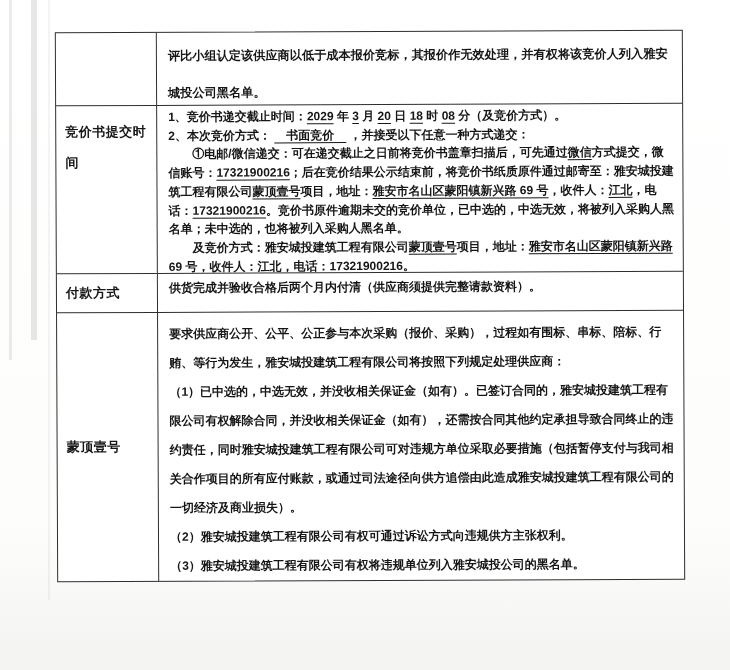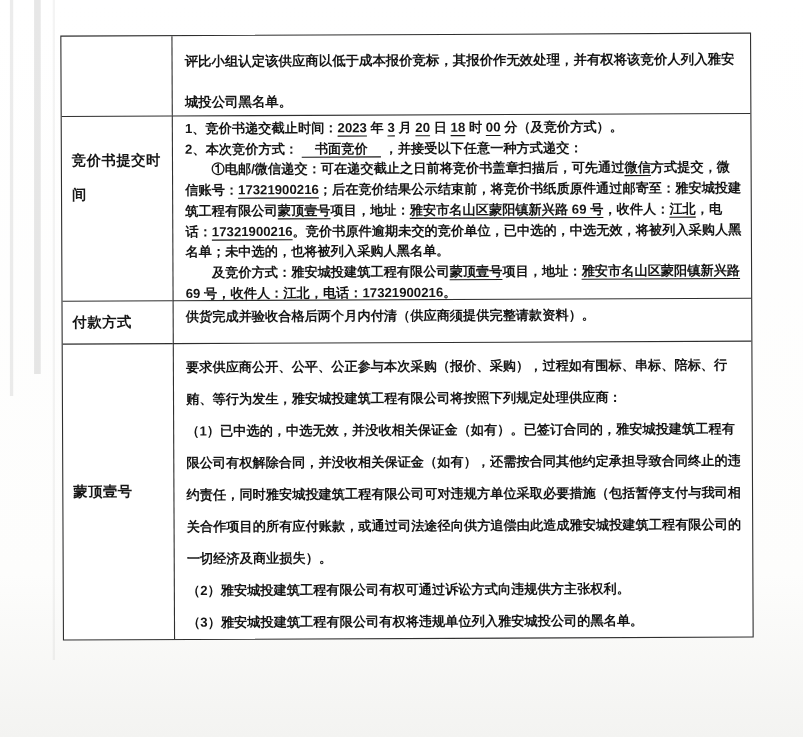--- a/index.html
+++ b/index.html
@@ -23,21 +23,21 @@
     background:#ffffff;
     transform:rotate(-0.25deg);
     box-sizing:border-box;
     font-weight:700;
   }
   .cell{box-sizing:border-box;overflow:hidden;}
   .bt{border-top:1.6px solid #2f2f2f;}
   .bl{border-left:1.6px solid #2f2f2f;}
 
   .head{font-size:13px;letter-spacing:.5px;padding:0 4px 0 9px;}
-  .head-sub{padding-top:24px;}
+  .head-sub{padding-top:10px;}
   .head-sub .hline{line-height:31px;}
   .head-center{display:flex;align-items:center;}
 
   .body{font-size:12px;padding:0 8px 0 11px;}
   .para{margin:0;}
   .para.indent{text-indent:2em;}
   .u{text-decoration:underline;text-underline-offset:3px;text-decoration-thickness:1px;}
 
   .note-body{line-height:37px;padding-top:5px;font-size:12.2px;}
   .submission-body{line-height:18.7px;padding-top:2px;}
@@ -55,21 +55,21 @@
 
   <div class="cell head"></div>
   <div class="cell body bl note-body">
       <p class="para"><span>评比小组认定该供应商以低于成本报价竞标，其报价作无效处理，并有权将该竞价人列入雅安城投公司黑名单。</span></p>
     </div>
 
   <div class="cell head head-sub bt">
     <div class="hline">竞价书提交时间</div>
   </div>
   <div class="cell body bl bt submission-body">
-      <p class="para"><span>1、竞价书递交截止时间：</span><span class="u">2023</span><span> 年 </span><span class="u">3</span><span> 月 </span><span class="u">20</span><span> 日 </span><span class="u">18</span><span> 时 </span><span class="u">00</span><span> 分（及竞价方式）。</span></p>
+      <p class="para"><span>1、竞价书递交截止时间：</span><span class="u">2029</span><span> 年 </span><span class="u">3</span><span> 月 </span><span class="u">20</span><span> 日 </span><span class="u">18</span><span> 时 </span><span class="u">08</span><span> 分（及竞价方式）。</span></p>
       <p class="para"><span>2、本次竞价方式： </span><span class="u">　书面竞价　</span><span> ，并接受以下任意一种方式递交：</span></p>
       <p class="para indent"><span>①电邮/微信递交：可在递交截止之日前将竞价书盖章扫描后，可先通过</span><span class="u">微信</span><span>方式提交，微信账号：</span><span class="u">17321900216</span><span>；后在竞价结果公示结束前，将竞价书纸质原件通过邮寄至：雅安城投建筑工程有限公司</span><span class="u">蒙顶壹号</span><span>项目，地址：</span><span class="u">雅安市名山区蒙阳镇新兴路 69 号</span><span>，收件人：</span><span class="u">江北</span><span>，电话：</span><span class="u">17321900216</span><span>。竞价书原件逾期未交的竞价单位，已中选的，中选无效，将被列入采购人黑名单；未中选的，也将被列入采购人黑名单。</span></p>
       <p class="para indent"><span>及竞价方式：雅安城投建筑工程有限公司</span><span class="u">蒙顶壹号</span><span>项目，地址：</span><span class="u">雅安市名山区蒙阳镇新兴路 69 号</span><span>，收件人：</span><span class="u">江北</span><span>，电话：</span><span class="u">17321900216</span><span>。</span></p>
     </div>
 
   <div class="cell head head-center bt">
     <span>付款方式</span>
   </div>
   <div class="cell body bl bt payment-body">
       <p class="para"><span>供货完成并验收合格后两个月内付清（供应商须提供完整请款资料）。</span></p>

